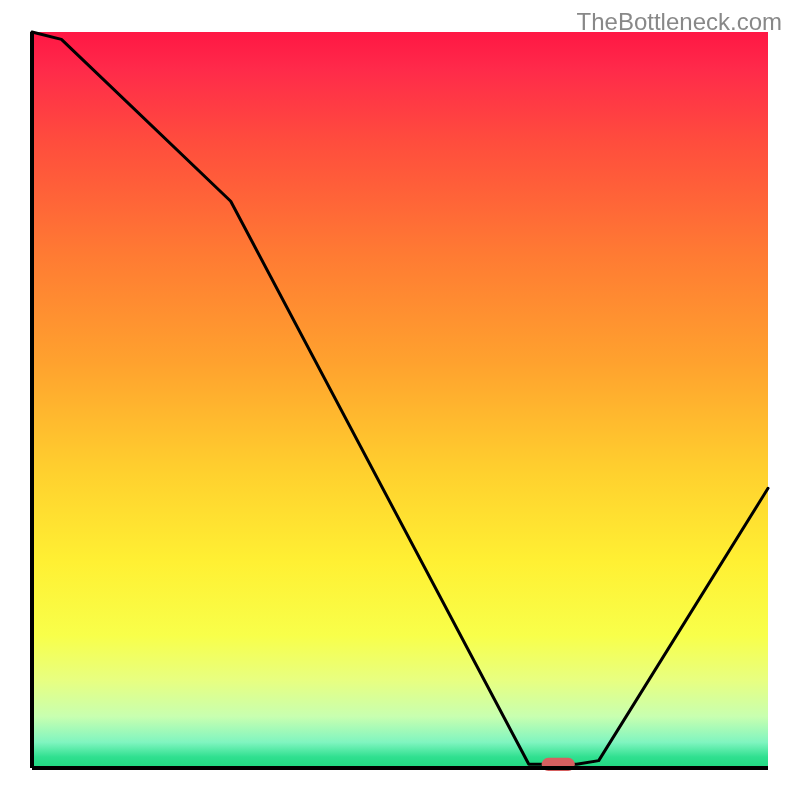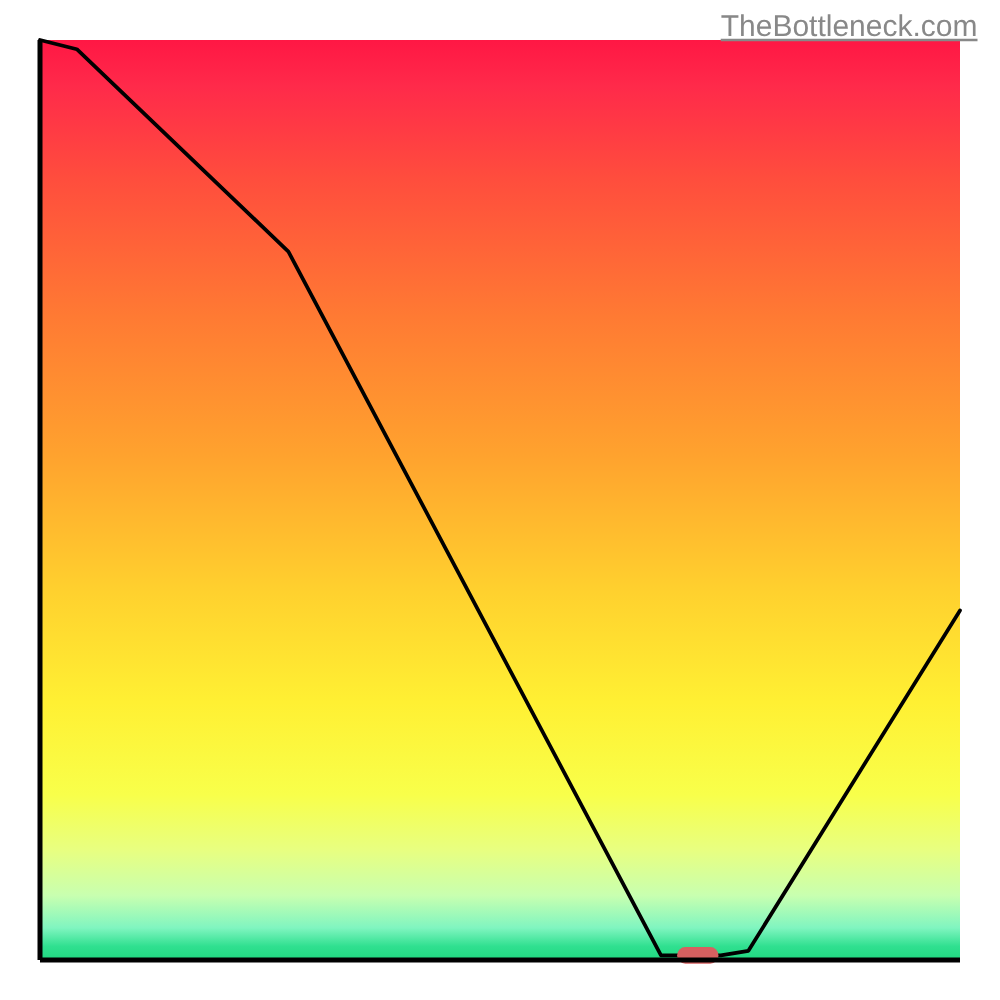--- a/index.html
+++ b/index.html
@@ -14,21 +14,20 @@
     height: 800px;
   }
   .watermark {
     position: absolute;
     top: 8px;
     right: 18px;
     font-size: 24px;
     color: #888888;
     font-weight: normal;
     z-index: 10;
-    text-decoration: underline;
   }
   svg {
     display: block;
   }
 </style>
 </head>
 <body>
 
 <div class="chart-container">
   <div class="watermark">TheBottleneck.com</div>

